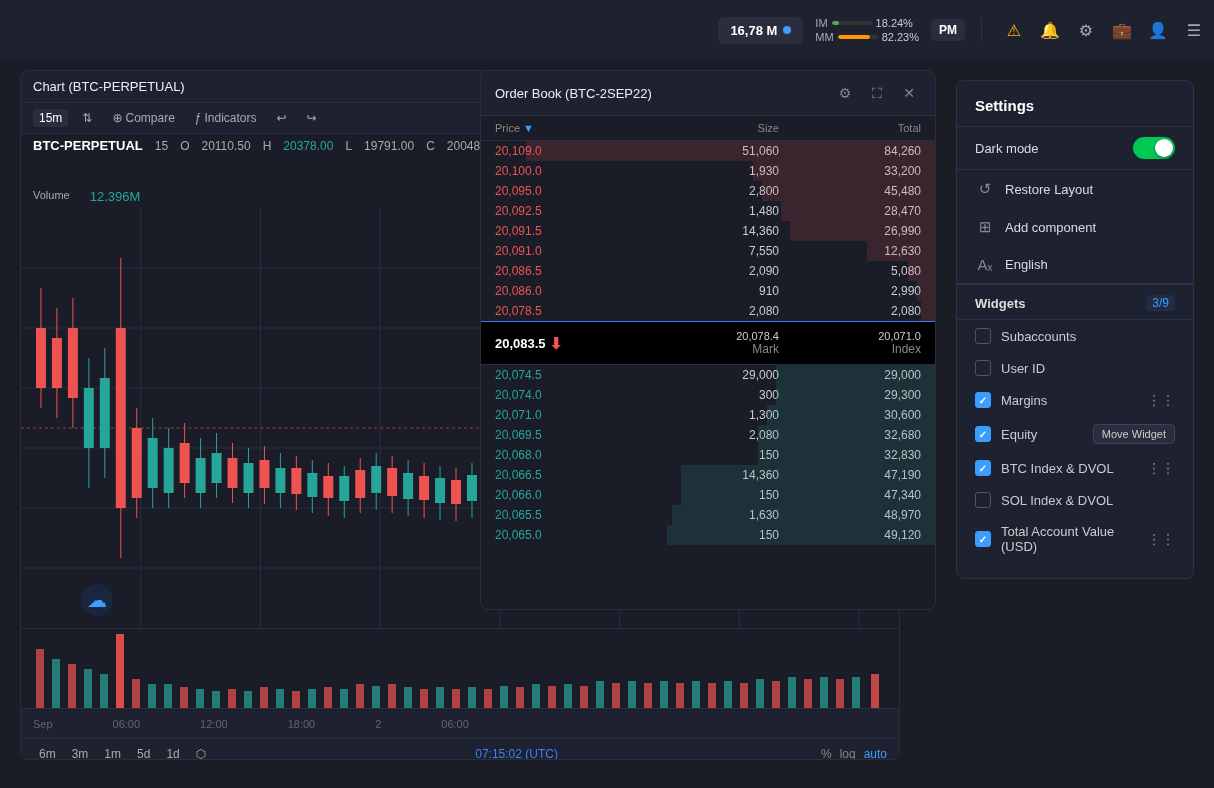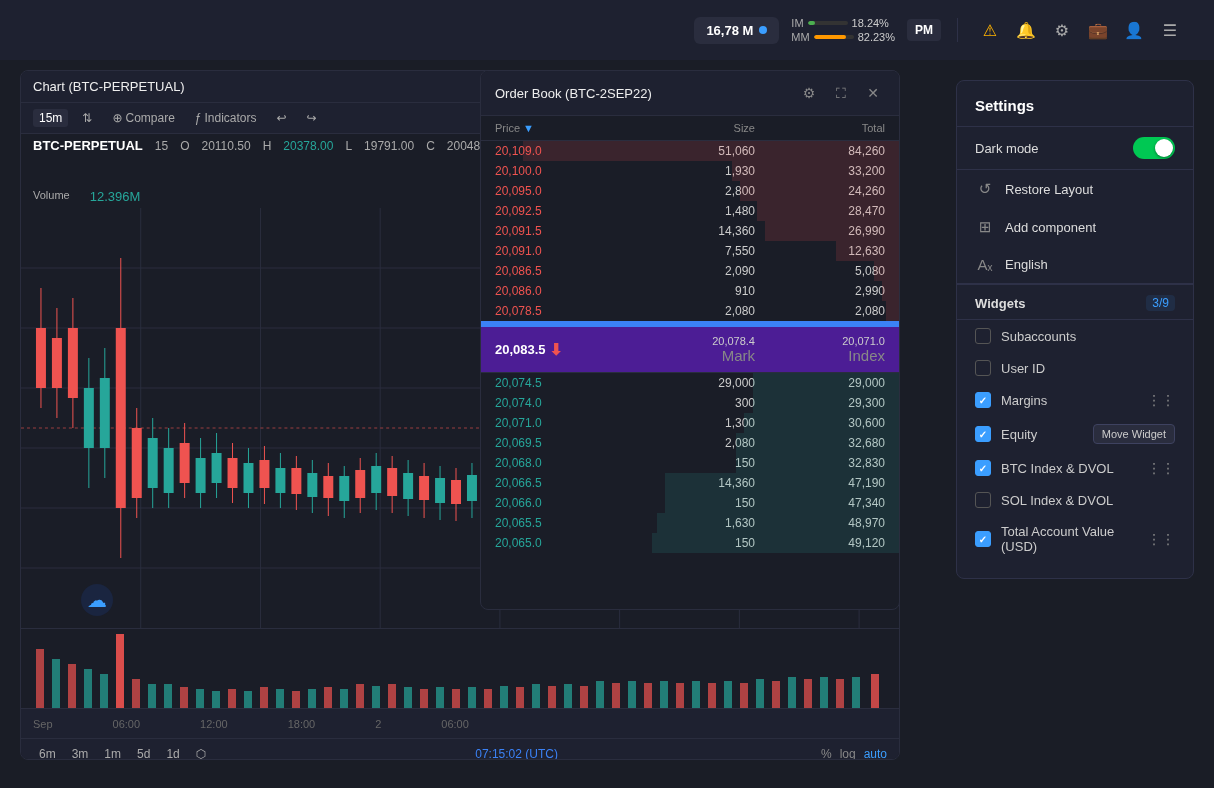--- a/index.html
+++ b/index.html
@@ -14,21 +14,21 @@
 
     
     .topbar {
       position: absolute;
       top: 0; left: 0; right: 0;
       height: 60px;
       background: #1e2130;
       display: flex;
       align-items: center;
       justify-content: flex-end;
-      padding: 0 28px;
+      padding: 0 4px;
       gap: 12px;
       z-index: 10;
     }
     .topbar-balance {
       display: flex;
       align-items: center;
       gap: 6px;
       background: #2a2d3e;
       border-radius: 6px;
       padding: 6px 12px;
@@ -209,21 +209,21 @@
       color: #aaa;
     }
     .chart-time { color: #3b82f6; }
     .chart-scale-btns { display: flex; gap: 8px; color: #888; }
 
     
     .orderbook-panel {
       position: absolute;
       top: 70px;
       left: 480px;
-      width: 420px;
+      width: 456px;
       height: 540px;
       background: #1a1d27;
       border-radius: 8px;
       border: 1px solid #2a2d3e;
       z-index: 5;
       overflow: hidden;
     }
     .ob-header {
       display: flex;
       align-items: center;
@@ -267,34 +267,34 @@
     }
     .ob-bg-bid {
       position: absolute;
       right: 0; top: 0; bottom: 0;
       background: rgba(38,166,154,0.15);
     }
     .ob-mid {
       display: grid;
       grid-template-columns: 1fr 1fr 1fr;
       padding: 8px 14px;
-      background: #4c1d95;
-      border-top: 6px solid #3b82f6;
+      background: #000000;
+      border-top: 1px solid #3b82f6;
       border-bottom: 1px solid #2a2d3e;
       font-size: 13px;
       font-weight: 600;
     }
     .ob-mid .mid-price { color: #fff; display: flex; align-items: center; gap: 4px; }
     .ob-mid .mid-mark, .ob-mid .mid-index {
       text-align: right;
       font-size: 11px;
       font-weight: normal;
       color: #ccc;
     }
-    .ob-mid .mid-label { font-size: 15px; color: #888; }
+    .ob-mid .mid-label { font-size: 12px; color: #888; }
     .arrow-down { color: #ef5350; font-size: 16px; }
 
     
     .settings-panel {
       position: absolute;
       top: 80px;
       right: 20px;
       width: 238px;
       background: #1e2130;
       border-radius: 8px;
@@ -788,21 +788,21 @@
       <div class="ob-row ask">
     <div class="ob-bg-ask" style="width:40%"></div>
     <span class="price">20,100.0</span>
     <span class="size">1,930</span>
     <span class="total">33,200</span>
   </div>
       <div class="ob-row ask">
     <div class="ob-bg-ask" style="width:38%"></div>
     <span class="price">20,095.0</span>
     <span class="size">2,800</span>
-    <span class="total">24,260</span>
+    <span class="total">45,480</span>
   </div>
       <div class="ob-row ask">
     <div class="ob-bg-ask" style="width:34%"></div>
     <span class="price">20,092.5</span>
     <span class="size">1,480</span>
     <span class="total">28,470</span>
   </div>
       <div class="ob-row ask">
     <div class="ob-bg-ask" style="width:32%"></div>
     <span class="price">20,091.5</span>

